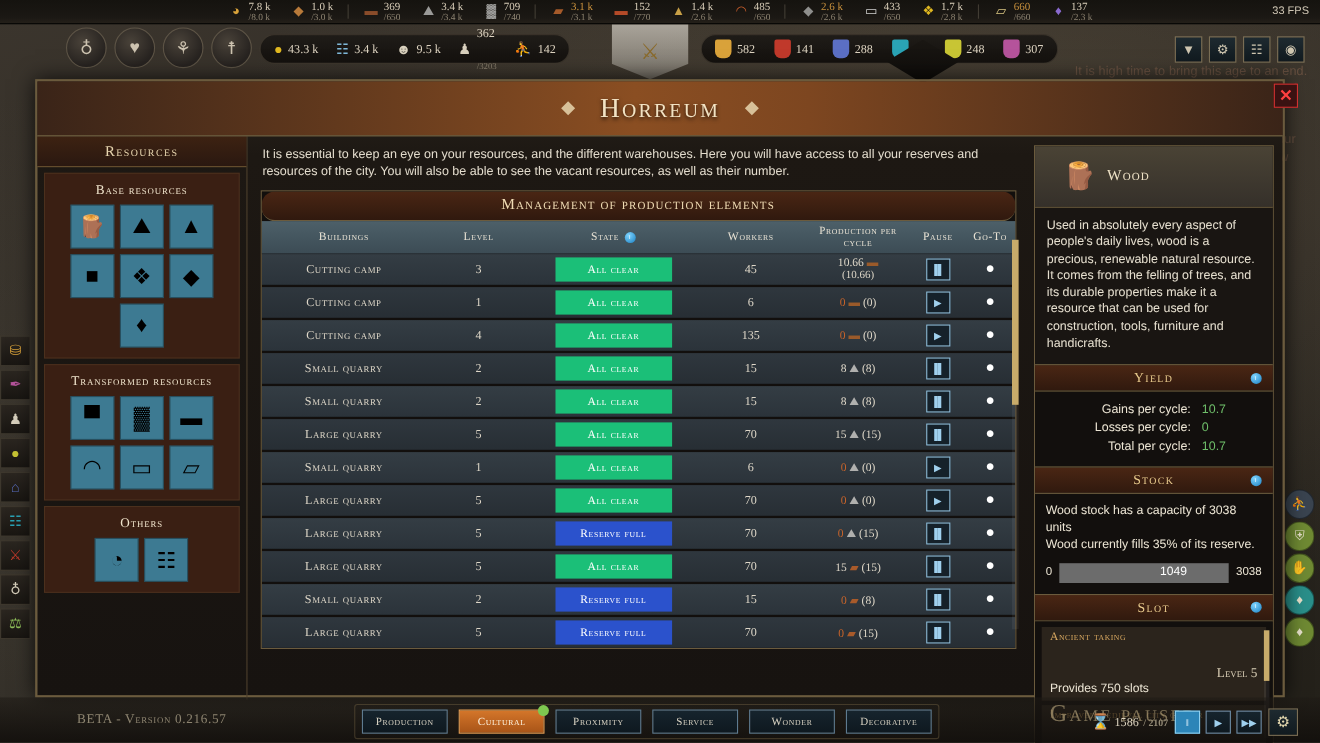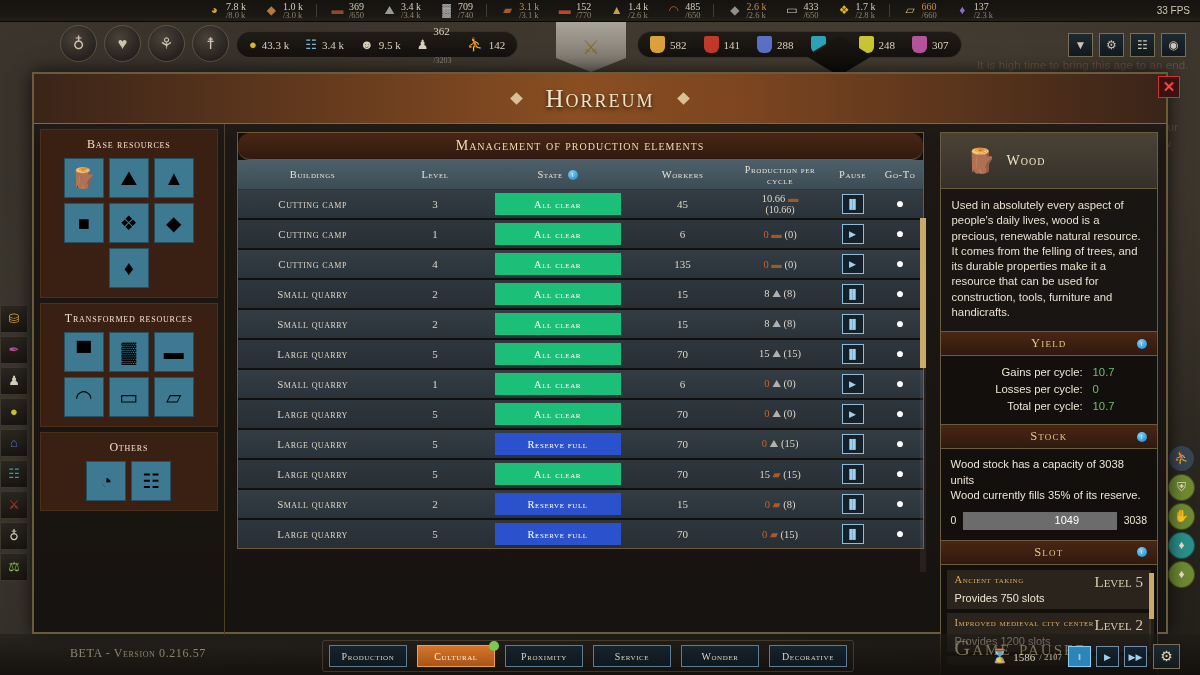--- a/index.html
+++ b/index.html
@@ -204,21 +204,21 @@
     margin-left: 5px; vertical-align: middle; font-family: "Liberation Sans", sans-serif;
   }
   .rows { height: 358px; overflow: hidden; position: relative; }
   .row {
     display: flex; align-items: center; height: 30px; margin-bottom: 0;
     background: linear-gradient(to bottom,#343d44,#2b333a);
     border-bottom: 2px solid #120f0d; color: #ded7c8; font-size: 11px;
   }
   .row.alt { background: linear-gradient(to bottom,#2f373e,#272e34); }
   .badge {
-    width: 126px; height: 22px; margin: 0 auto; color: #fff;
+    width: 106px; height: 22px; margin: 0 auto; color: #fff;
     font-size: 10.5px; letter-spacing: .6px; font-variant: small-caps;
     display: flex; align-items: center; justify-content: center;
   }
   .badge.clear { background: #1bbf78; }
   .badge.full  { background: #2b52cc; }
   .prod-main { font-size: 10.5px; }
   .prod-main .zero { color: #c8642a; }
   .prod-sub { font-size: 10px; color: #ded7c8; }
   .icon-btn {
     width: 22px; height: 20px; margin: 0 auto;
@@ -263,21 +263,21 @@
     font-family: "Liberation Sans", sans-serif; font-size: 11.2px; line-height: 15.5px; color: #ece5d4;}
   .bar-row { display: flex; align-items: center; margin-top: 8px; gap: 7px; font-size: 10.5px; }
   .bar-outer { flex: 1; height: 18px; background: #6c6c6c; position: relative;
      display:flex; align-items:center; justify-content:center; }
   .bar-fill { position: absolute; left: 0; top: 0; bottom: 0; background: #2bbd96; }
   .bar-outer span { position: relative; color: #fff; font-size: 11px; }
   .slot-body { background:#120f0d; padding: 5px 6px 6px; position: relative; height: 116px; overflow: hidden;}
   .slot-item { background: #2b241c; margin-bottom: 4px; padding: 4px 8px 5px; }
   .slot-item .top { display: flex; justify-content: space-between; }
   .slot-item .nm { font-size: 10.5px; color: #d8a860; font-variant: small-caps; letter-spacing:.5px;}
-  .slot-item .lv { font-size: 15px; color: #d8cdb4; font-variant: small-caps; }
+  .slot-item .lv { font-size: 12px; color: #d8cdb4; font-variant: small-caps; margin-top: 30px; }
   .slot-item .ds { font-family:"Liberation Sans", sans-serif; font-size: 11px; color:#ece5d4; margin-top:1px;}
   .slot-scroll { position:absolute; right:3px; top:8px; width:5px; height:98px; background: rgba(255,255,255,.07);}
   .slot-thumb { width: 5px; height: 46px; background: #c8ab6a;}
 
   
   .botbar {
     position: absolute; bottom: 0; left: 0; width: 1200px; height: 41px;
     background: linear-gradient(to bottom, rgba(30,26,21,.55), rgba(18,15,12,.92));
   }
   .beta {
@@ -561,20 +561,21 @@
     <div class="dlg-header">
       <span class="diamond-orn"></span>
       <span class="dlg-title">Horreum</span>
       <span class="diamond-orn"></span>
       <div class="close-x">✕</div>
     </div>
 
     <div class="dlg-body">
 
       <div class="res-col">
+        <div class="res-col-title">Resources</div>
         <div id="res-groups">
             <div class="res-block">
               <h4>Base resources</h4>
               <div class="res-grid">
                 <div class="res-tile">🪵</div>
                 <div class="res-tile">⛰</div>
                 <div class="res-tile">▲</div>
                 <div class="res-tile">■</div>
                 <div class="res-tile">❖</div>
                 <div class="res-tile">◆</div>
@@ -596,20 +597,21 @@
               <h4>Others</h4>
               <div class="res-grid">
                 <div class="res-tile">◔</div>
                 <div class="res-tile">☷</div>
               </div>
             </div>
           </div>
       </div>
 
       <div class="center-col">
+        <div class="blurb">It is essential to keep an eye on your resources, and the different warehouses. Here you will have access to all your reserves and resources of the city. You will also be able to see the vacant resources, as well as their number.</div>
         <div class="tbl-wrap">
           <div class="tbl-title">Management of production elements</div>
           <div class="tbl-head">
             <div class="c-bld">Buildings</div>
             <div class="c-lvl">Level</div>
             <div class="c-state">
               <span>State</span><span class="info-dot">i</span>
             </div>
             <div class="c-wrk">Workers</div>
             <div class="c-prod" style="line-height:11px;font-size:10px;">Production per cycle</div>

